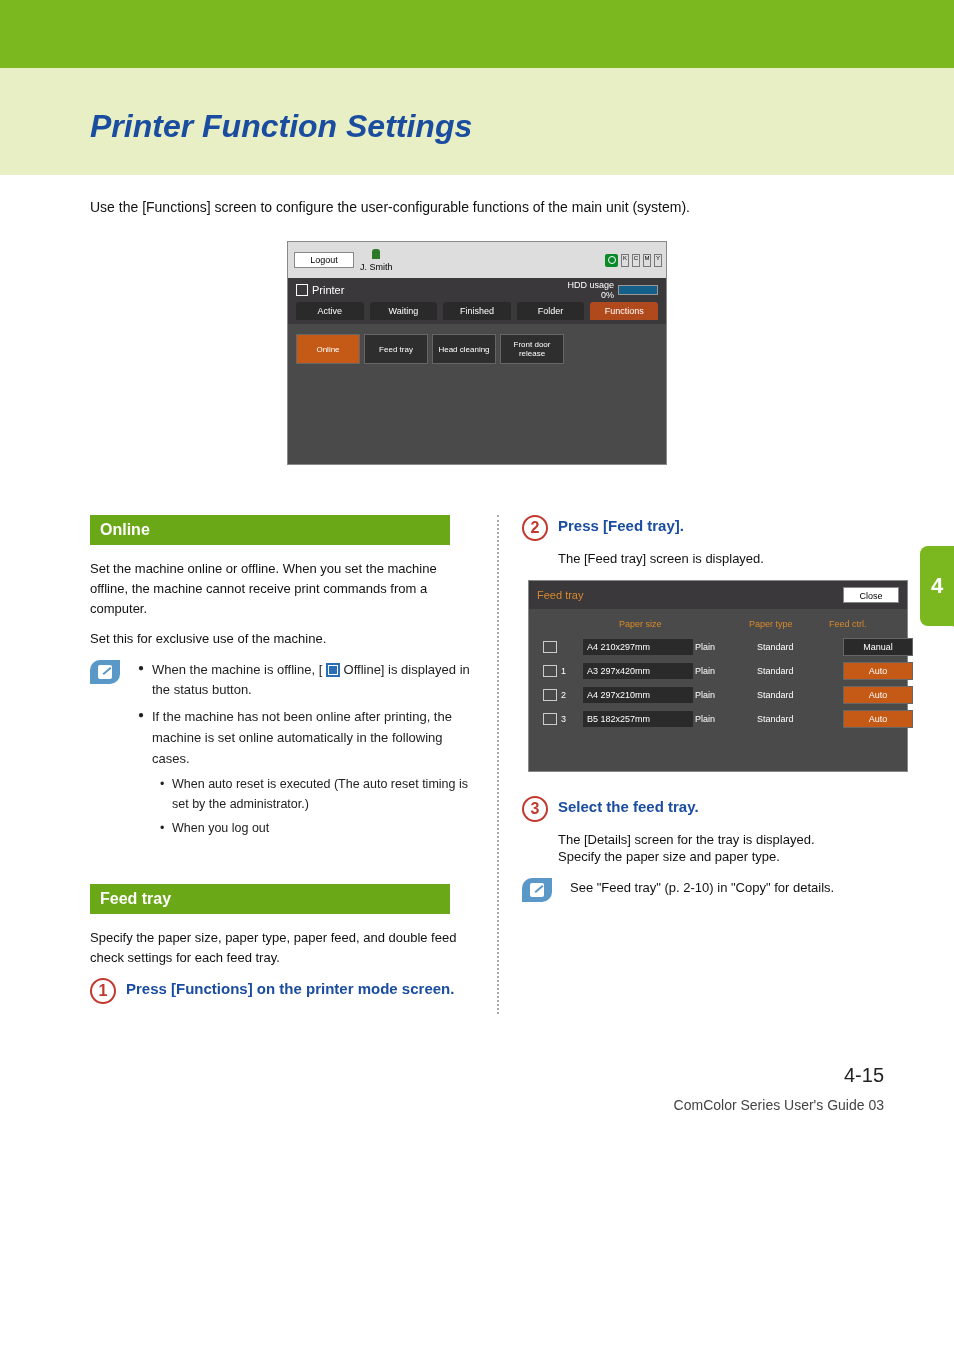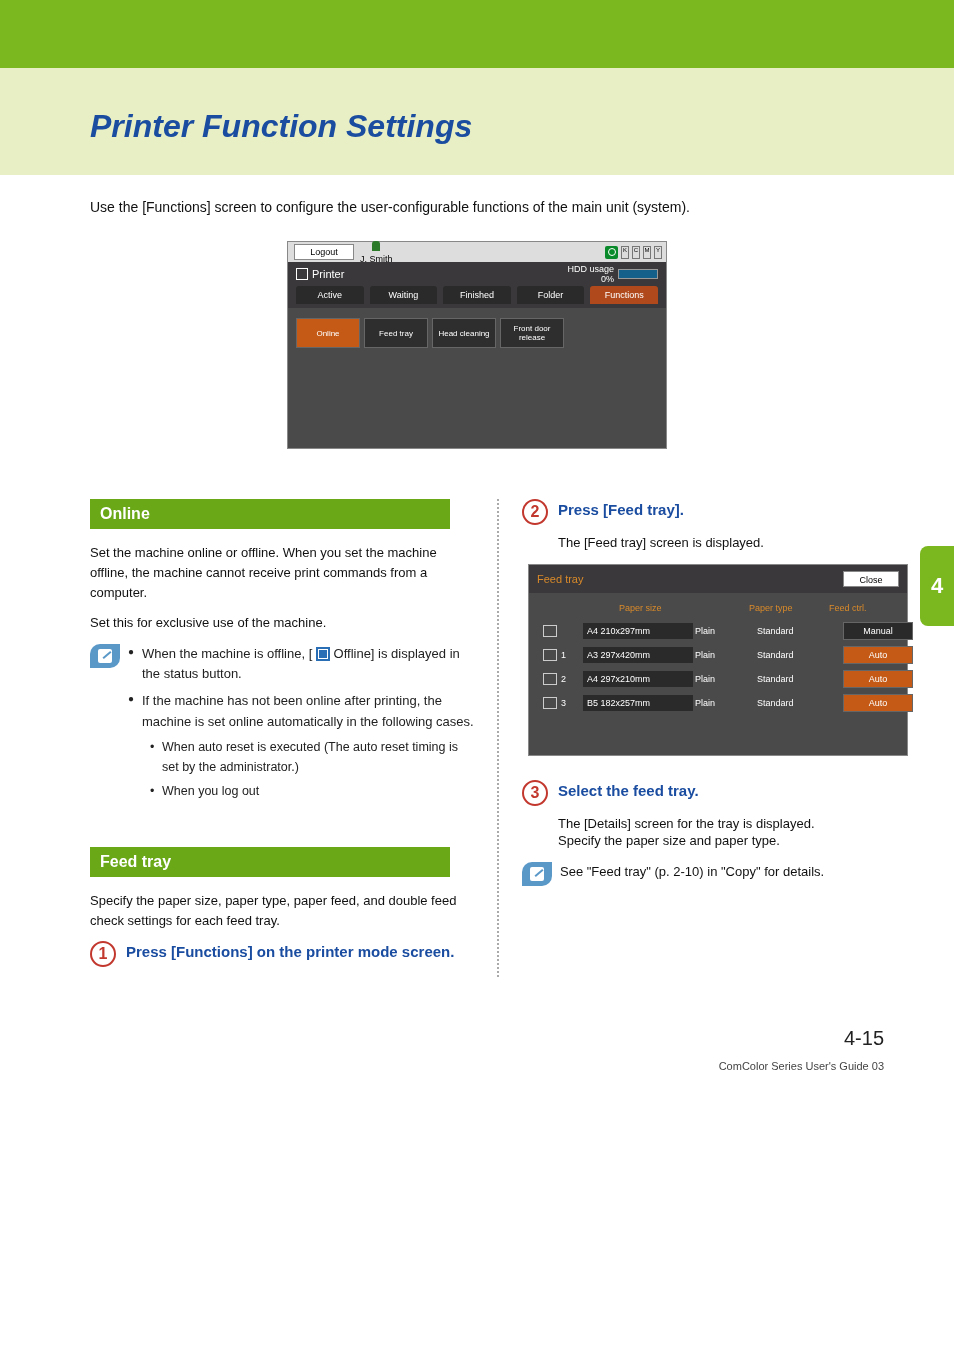--- a/index.html
+++ b/index.html
@@ -5,21 +5,21 @@
   * { box-sizing: border-box; margin: 0; padding: 0; }
   body { font-family: Arial, Helvetica, sans-serif; background: #fff; width: 954px; margin: 0 auto; color: #222; }
   .page { position: relative; width: 954px; min-height: 1351px; padding: 0 0 40px 0; }
   .top-bar { height: 68px; background: #7bb71f; }
   .title-band { background: #e9efc4; padding: 40px 0 30px 90px; }
   .title-band h1 { color: #1a4ca0; font-size: 32px; font-weight: bold; font-style: italic; }
   .intro { padding: 24px 0 16px 90px; font-size: 14px; color: #111; }
 
   
   .shot1 { width: 380px; margin: 10px auto 30px auto; background: #3a383a; color: #fff; font-size: 10px; border: 1px solid #888; }
-  .s1-top { display: flex; align-items: center; height: 20px; background: #ddd; color: #000; }
+  .s1-top { display: flex; align-items: center; height: 36px; background: #ddd; color: #000; }
   .s1-logout { width: 60px; height: 16px; margin: 0 6px; background: #fff; border: 1px solid #888; text-align: center; line-height: 14px; font-size: 9px; }
   .s1-user { display: flex; align-items: center; gap: 3px; font-size: 9px; flex-direction: column; }
   .s1-status { margin-left: auto; display: flex; align-items: center; gap: 2px; margin-right: 4px; }
   .s1-chip { width: 13px; height: 13px; background: #0a8a2a; border-radius: 2px; display: flex; align-items: center; justify-content: center; }
   .s1-ink { width: 8px; height: 13px; border: 1px solid #777; display: inline-block; margin-left: 1px; }
   .s1-ink span { display: block; font-size: 6px; text-align: center; color: #000; }
   .s1-bar2 { display: flex; align-items: center; height: 24px; padding: 0 8px; }
   .s1-printer { display: flex; align-items: center; gap: 4px; font-size: 11px; }
   .s1-hdd { margin-left: auto; display: flex; align-items: center; gap: 4px; font-size: 9px; }
   .s1-hddbar { width: 40px; height: 10px; background: #15608a; border: 1px solid #999; }
@@ -31,21 +31,21 @@
   .s1-fn.on { background: #c45a16; }
 
   
   .cols { display: flex; gap: 0; padding: 20px 32px 0 90px; position: relative; }
   .col { width: 385px; }
   .col-right { margin-left: auto; width: 400px; }
   .vline { border-left: 2px dotted #aaa; margin: 0 22px; }
 
   .sec-head { background: #6aa817; color: #fff; font-weight: bold; padding: 6px 10px; font-size: 16px; margin-bottom: 14px; width: 360px; }
   .para { font-size: 13px; line-height: 1.55; margin-bottom: 10px; color: #111; }
-  .note-row { display: flex; gap: 8px; margin-top: 8px; }
+  .note-row { display: flex; gap: 18px; margin-top: 8px; }
   .note-icon { width: 30px; height: 24px; background: #5a98c8; border-radius: 10px 0 10px 0; position: relative; flex-shrink: 0; display:flex; align-items:center; justify-content:center; }
   .note-icon::after { content: ""; width: 14px; height: 14px; background: #fff; border-radius: 2px; }
   .note-icon .pen { position:absolute; width:10px; height:2px; background:#5a98c8; transform:rotate(-40deg); left:12px; top:10px; }
   .bullets { list-style: none; font-size: 13px; line-height: 1.6; }
   .bullets > li { position: relative; padding-left: 14px; margin-bottom: 6px; }
   .bullets > li::before { content: "●"; position: absolute; left: 0; top: 0; font-size: 10px; }
   .subbul { list-style: none; padding-left: 8px; margin-top: 4px; }
   .subbul li { position: relative; padding-left: 12px; font-size: 12.5px; margin-bottom: 4px; }
   .subbul li::before { content: "•"; position: absolute; left: 0; }
   .inline-off { display:inline-flex; width:14px; height:14px; background:#2a6fb5; vertical-align:middle; align-items:center; justify-content:center; }
@@ -66,21 +66,21 @@
   .s2-cell-box { background: #2a2a2a; padding: 3px 4px; }
   .s2-btn { background: #2a2a2a; text-align: center; padding: 3px 0; border: 1px solid #666; }
   .s2-btn.auto { background: #c45a16; }
   .s2-ic { width: 14px; height: 12px; border: 1px solid #ccc; display:inline-block; }
   .s2-little { width: 8px; }
 
   
   .side-tab { position: absolute; right: 0; top: 546px; width: 34px; height: 80px; background: #7bb71f; border-top-left-radius: 8px; border-bottom-left-radius: 8px; color: #fff; display: flex; align-items: center; justify-content: center; font-size: 22px; font-weight: bold; }
 
   .footer { text-align: right; padding: 50px 70px 0 0; font-size: 20px; color: #222; }
-  .footer-sub { text-align: right; padding: 10px 70px 0 16px; font-size: 11px; color: #444; }
+  .footer-sub { text-align: right; padding: 10px 70px 0 16px; font-size: 14px; color: #444; }
 </style>
 </head>
 <body>
 
 <div class="page">
   <div class="top-bar"></div>
 
   <div class="title-band">
     <h1>Printer Function Settings</h1>
   </div>

